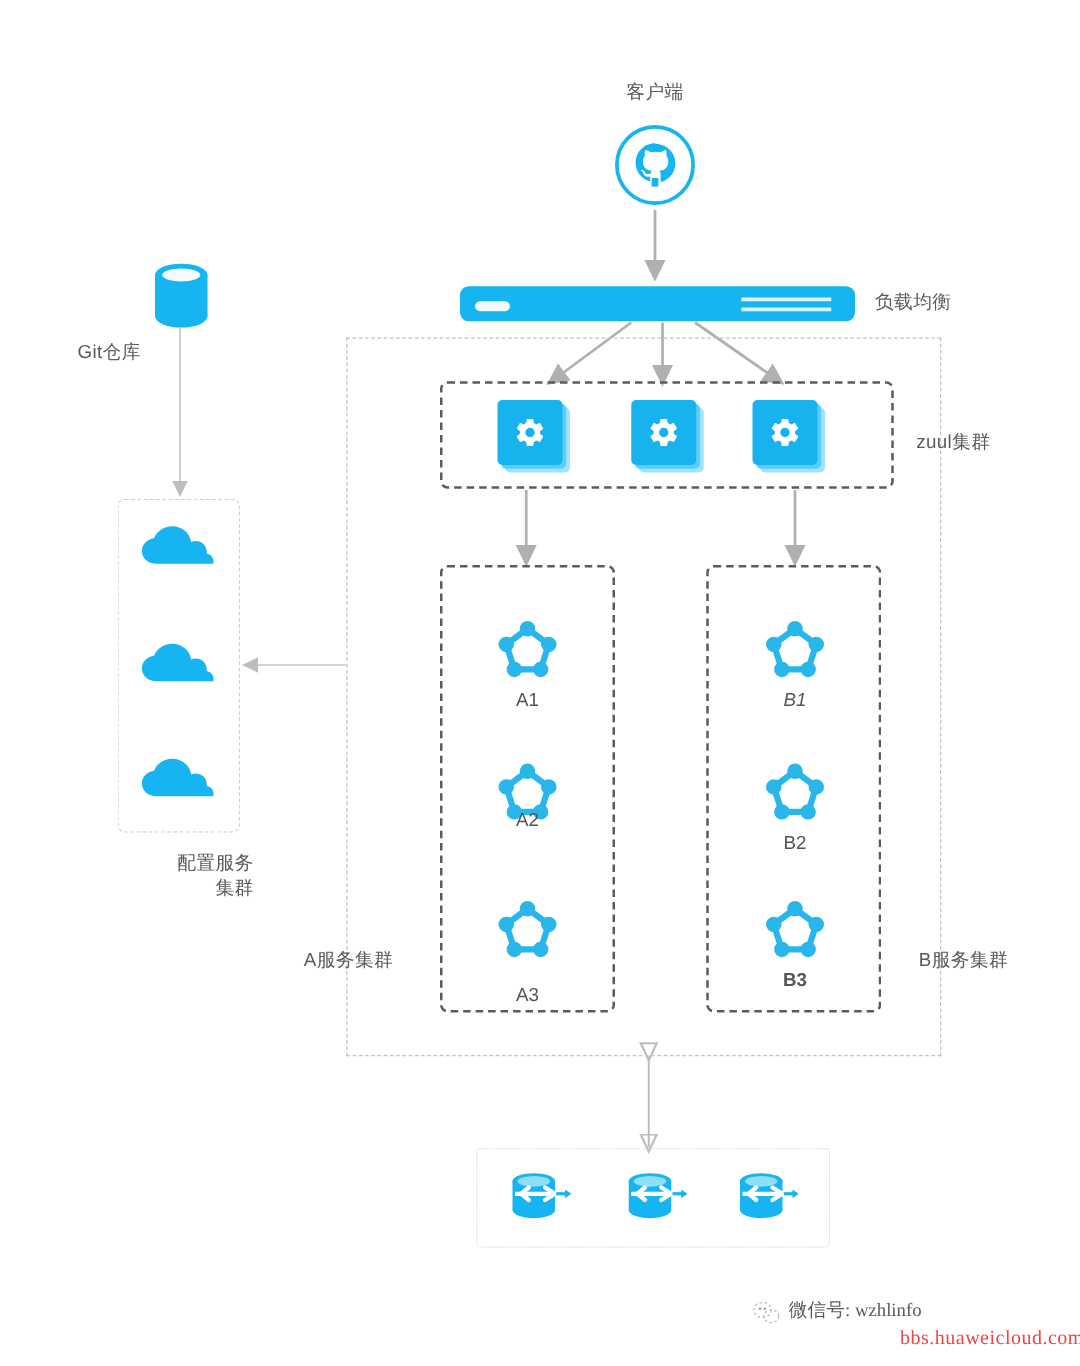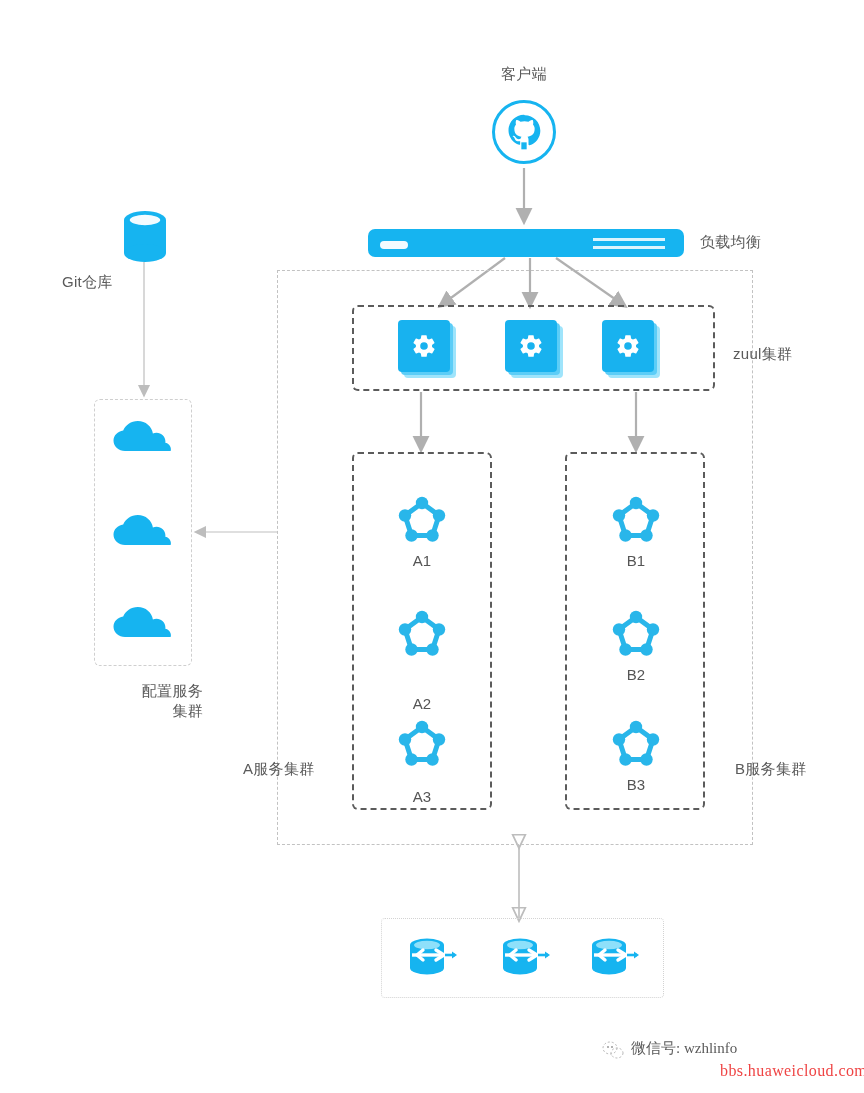--- a/index.html
+++ b/index.html
@@ -294,21 +294,21 @@
       </g>
       <g fill="#29b6ea">
         <circle cx="24" cy="8" r="6.2"></circle>
         <circle cx="41" cy="20.5" r="6.2"></circle>
         <circle cx="34.5" cy="40.5" r="6.2"></circle>
         <circle cx="13.5" cy="40.5" r="6.2"></circle>
         <circle cx="7" cy="20.5" r="6.2"></circle>
       </g>
     </svg>
   </div>
-  <div class="node-lbl" style="left:392px;top:695px;">A2</div>
+  <div class="node-lbl" style="left:392px;top:648px;">A2</div>
 
   <div class="svc-node" style="left:398px;top:719px;">
     <svg width="48" height="48" viewBox="0 0 48 48">
       <g stroke="#29b6ea" stroke-width="5" fill="none">
         <path d="M24 8 L41 20.5 L34.5 40.5 L13.5 40.5 L7 20.5 Z"></path>
       </g>
       <g fill="#29b6ea">
         <circle cx="24" cy="8" r="6.2"></circle>
         <circle cx="41" cy="20.5" r="6.2"></circle>
         <circle cx="34.5" cy="40.5" r="6.2"></circle>
@@ -330,21 +330,21 @@
       </g>
       <g fill="#29b6ea">
         <circle cx="24" cy="8" r="6.2"></circle>
         <circle cx="41" cy="20.5" r="6.2"></circle>
         <circle cx="34.5" cy="40.5" r="6.2"></circle>
         <circle cx="13.5" cy="40.5" r="6.2"></circle>
         <circle cx="7" cy="20.5" r="6.2"></circle>
       </g>
     </svg>
   </div>
-  <div class="node-lbl" style="left:606px;top:552px;">B1</div>
+  <div class="node-lbl" style="left:606px;top:552px;font-style:italic;">B1</div>
 
   <div class="svc-node" style="left:612px;top:609px;">
     <svg width="48" height="48" viewBox="0 0 48 48">
       <g stroke="#29b6ea" stroke-width="5" fill="none">
         <path d="M24 8 L41 20.5 L34.5 40.5 L13.5 40.5 L7 20.5 Z"></path>
       </g>
       <g fill="#29b6ea">
         <circle cx="24" cy="8" r="6.2"></circle>
         <circle cx="41" cy="20.5" r="6.2"></circle>
         <circle cx="34.5" cy="40.5" r="6.2"></circle>
@@ -362,21 +362,21 @@
       </g>
       <g fill="#29b6ea">
         <circle cx="24" cy="8" r="6.2"></circle>
         <circle cx="41" cy="20.5" r="6.2"></circle>
         <circle cx="34.5" cy="40.5" r="6.2"></circle>
         <circle cx="13.5" cy="40.5" r="6.2"></circle>
         <circle cx="7" cy="20.5" r="6.2"></circle>
       </g>
     </svg>
   </div>
-  <div class="node-lbl" style="left:606px;top:776px;">B3</div>
+  <div class="node-lbl" style="left:606px;top:776px;font-weight:bold;">B3</div>
 
   <div class="lbl" style="left:735px;top:759px;">B服务集群</div>
 
   <div class="box-dotted" style="left:381px;top:918px;width:283px;height:80px;"></div>
 
   <div class="eureka-ico" style="left:403px;top:936px;">
     <svg width="56" height="46" viewBox="0 0 56 46">
       <ellipse cx="24" cy="9" rx="17" ry="6.5" fill="#16b4f0"></ellipse>
       <rect x="7" y="9" width="34" height="23" fill="#16b4f0"></rect>
       <ellipse cx="24" cy="32" rx="17" ry="6.5" fill="#16b4f0"></ellipse>

